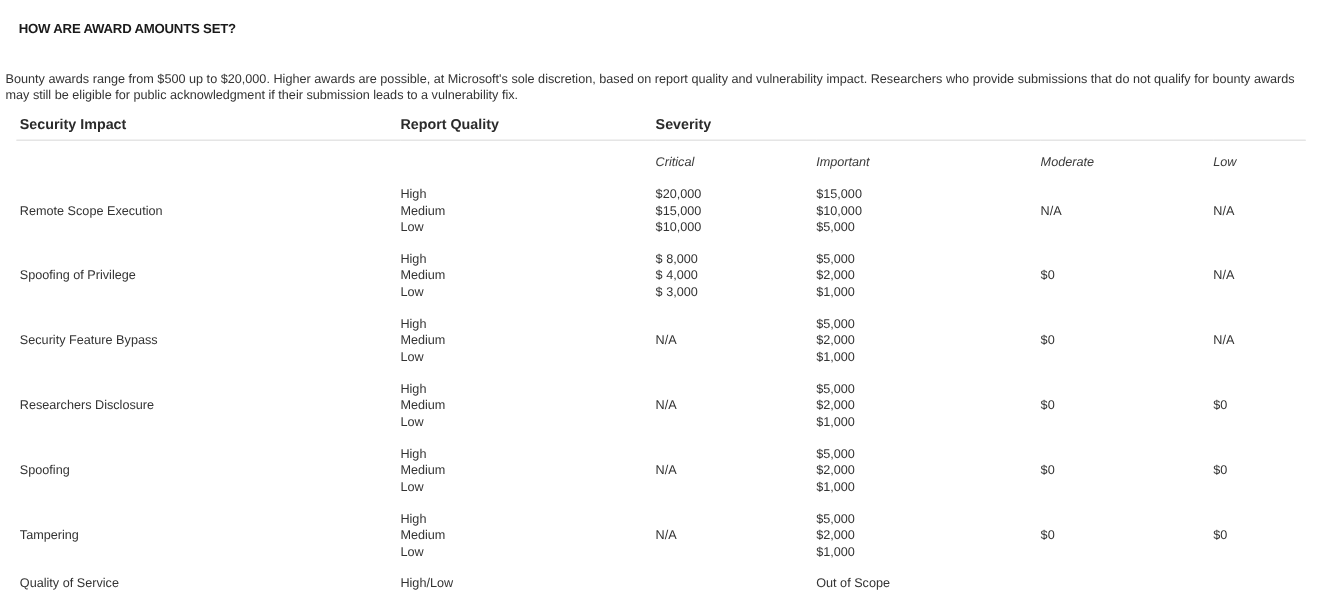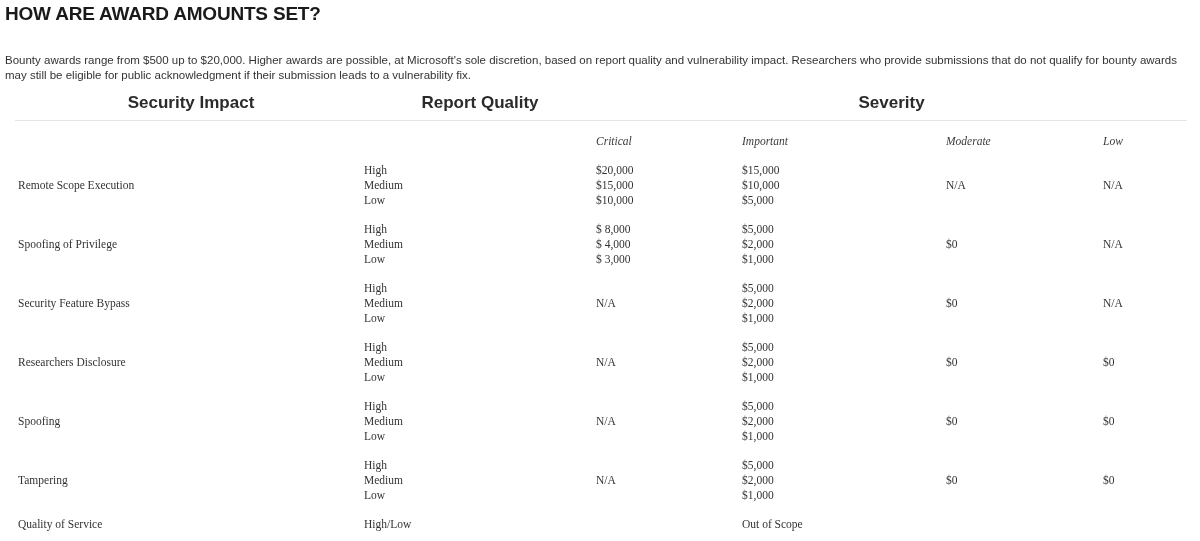--- a/index.html
+++ b/index.html
@@ -11,59 +11,58 @@
     height: 541px;
     background: #ffffff;
     font-family: "Liberation Sans", "DejaVu Sans", sans-serif;
     color: #333333;
     overflow: hidden;
   }
   .page {
     padding: 3px 10px 0 5px;
   }
   .page-title {
-    font-size: 19px;
+    font-size: 12px;
     line-height: 22px;
     font-weight: 700;
     letter-spacing: -0.2px;
     color: #1a1a1a;
-    margin: 0;
+    margin: 12px;
   }
   .intro {
     font-size: 11.5px;
     line-height: 15px;
     margin: 28px 0 0 0;
     color: #333333;
     max-width: 1180px;
   }
   table.awards {
     border-collapse: collapse;
     table-layout: fixed;
     width: 1172px;
     margin: 10px 0 0 10px;
     font-size: 11.5px;
   }
   table.awards th {
-    text-align: center;
+    text-align: left;
     font-weight: 700;
-    font-size: 17px;
+    font-size: 13px;
     color: #2b2b2b;
     padding: 0 0 7px 0;
     border-bottom: 1px solid #e4e4e4;
   }
   table.awards th.first,
   table.awards td.first {
     padding-left: 3px;
   }
   table.awards td {
     vertical-align: middle;
     line-height: 15px;
     padding: 0;
     color: #333333;
-    font-family: Liberation Serif, serif;
   }
   tr.sub-row td {
     font-style: italic;
     padding-top: 13px;
     color: #3b3b3b;
   }
   tr.data-row td {
     padding-top: 14px;
   }
   .multiline {

